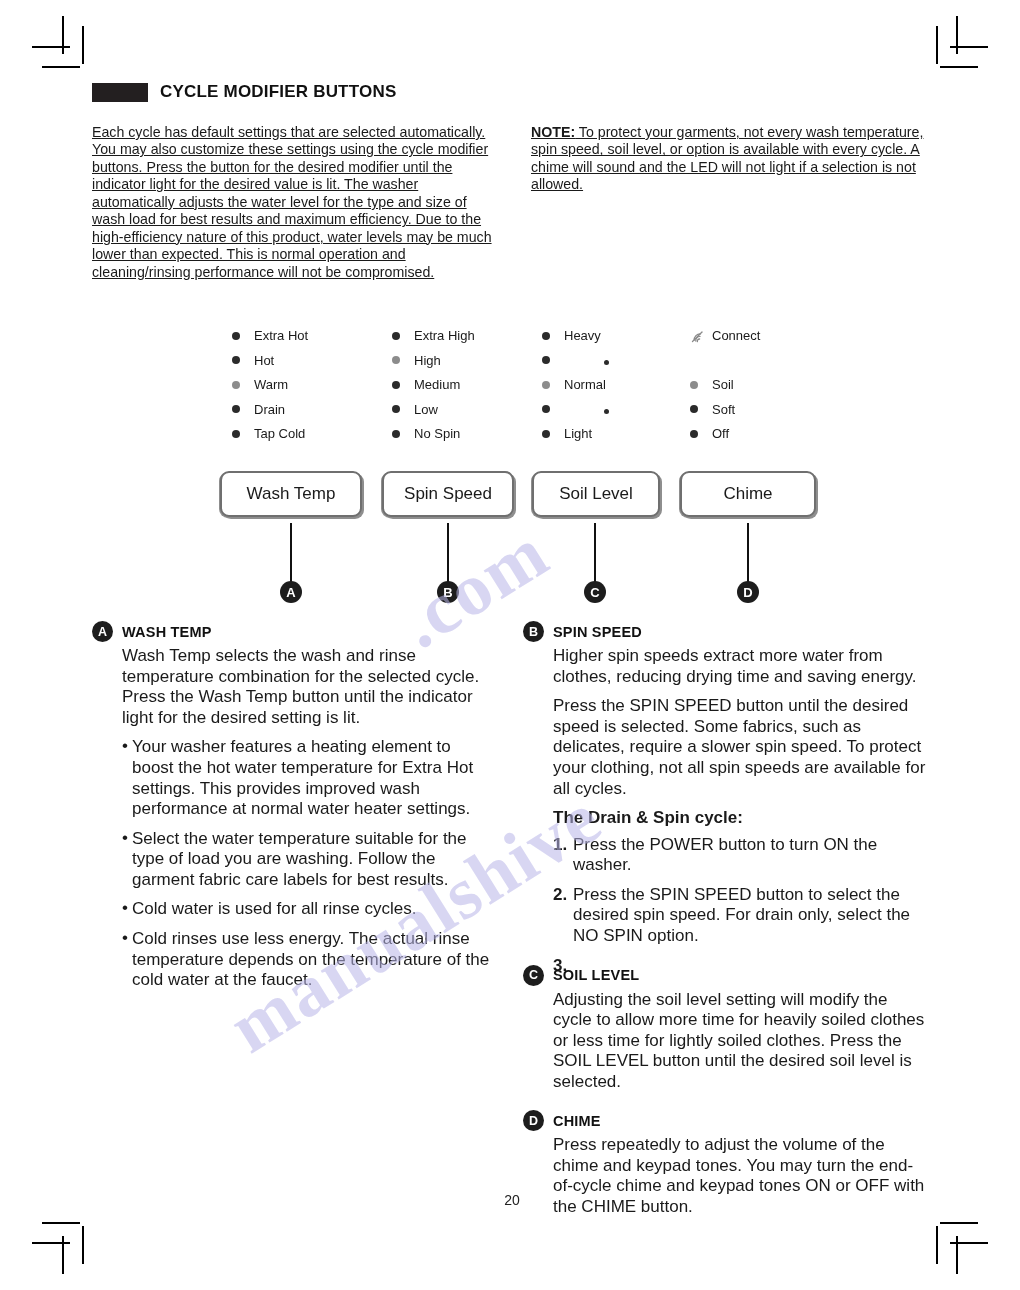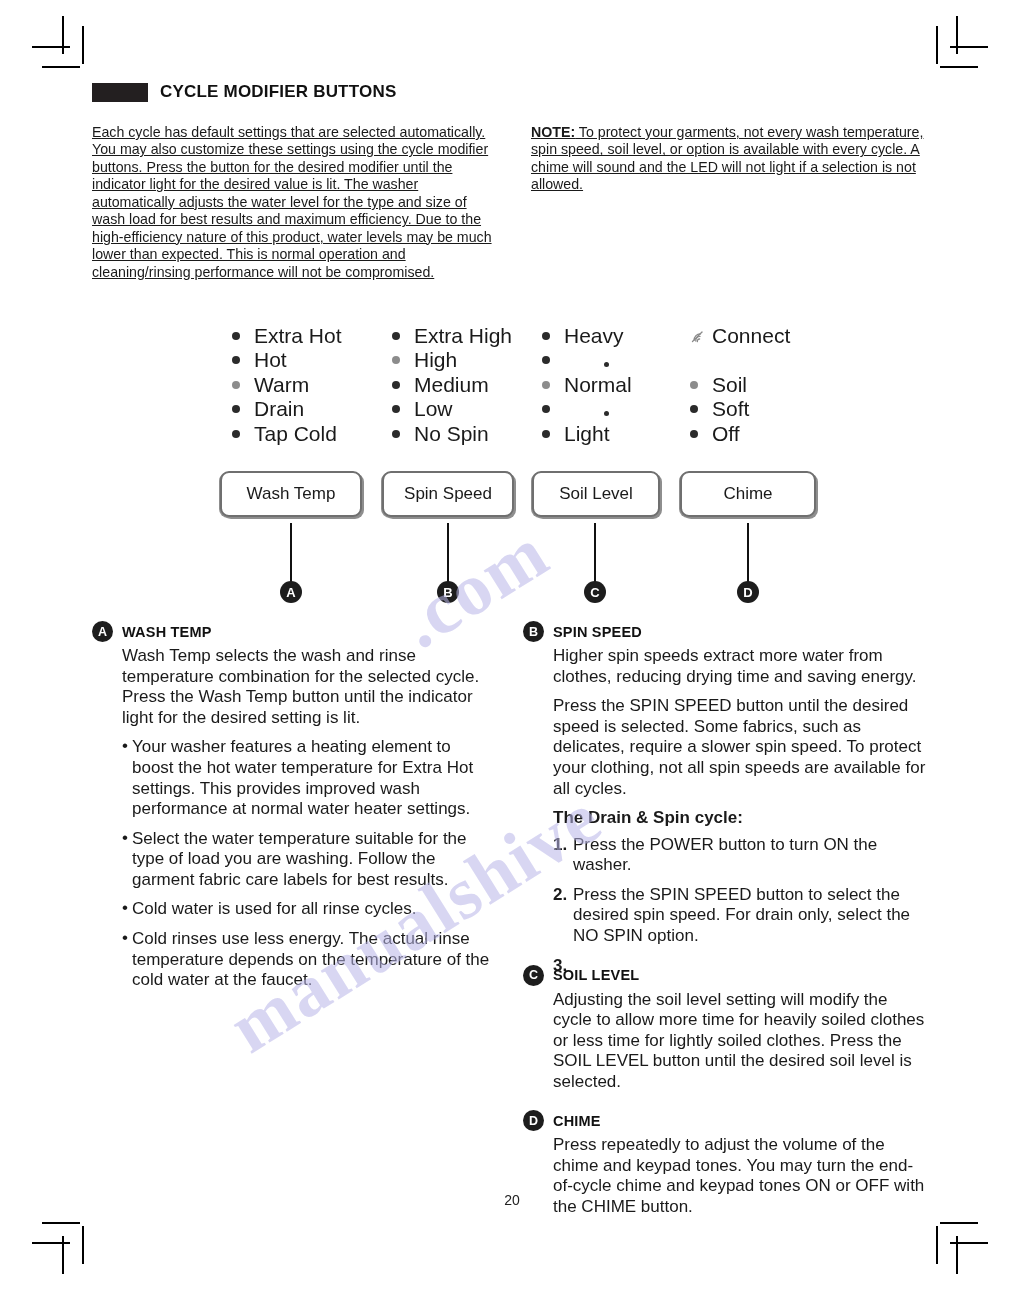--- a/index.html
+++ b/index.html
@@ -137,21 +137,21 @@
     width: 8px;
     height: 8px;
     border-radius: 50%;
     background: #2b2b2b;
     flex: 0 0 auto;
   }
   .led-dot.dim { background: #8c8c8c; }
   .led-dot.blank { background: transparent; }
   .led-label {
     margin-left: 14px;
-    font-size: 21px;
+    font-size: 13px;
     color: #1a1a1a;
     white-space: nowrap;
   }
   .led-label.tiny-dot {
     margin-left: 14px;
     width: 84px;
     text-align: center;
   }
   .led-label.tiny-dot i {
     display: inline-block;

